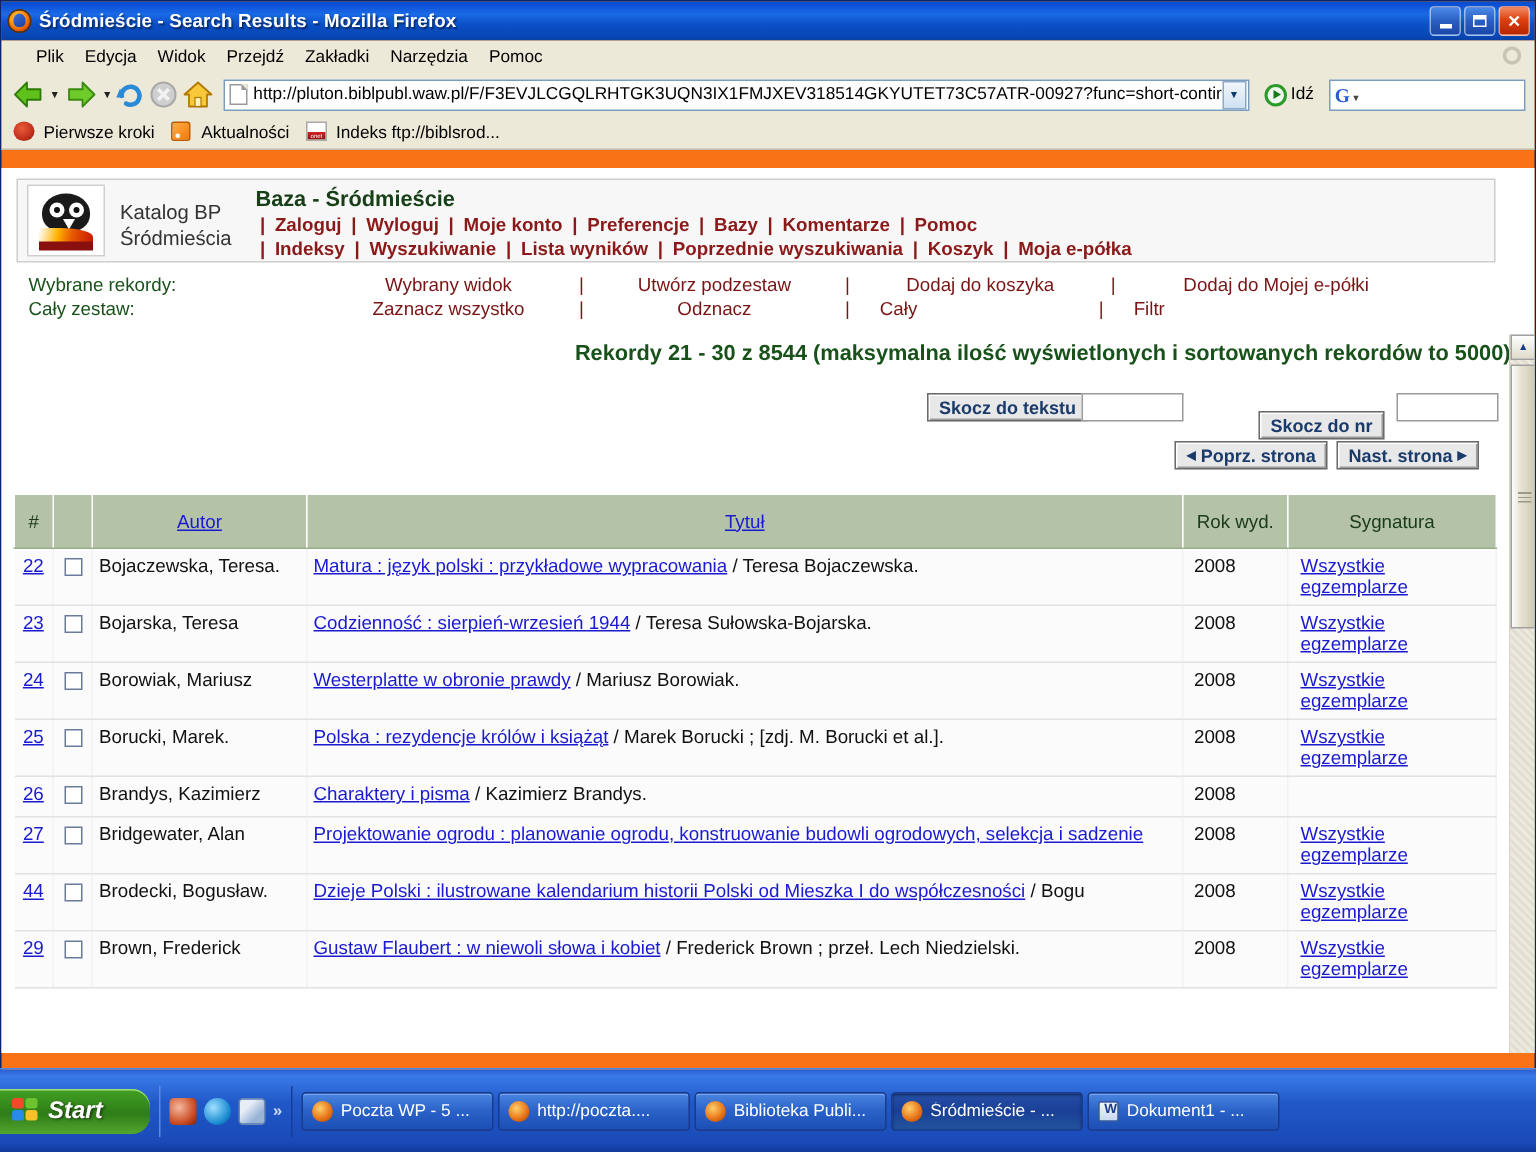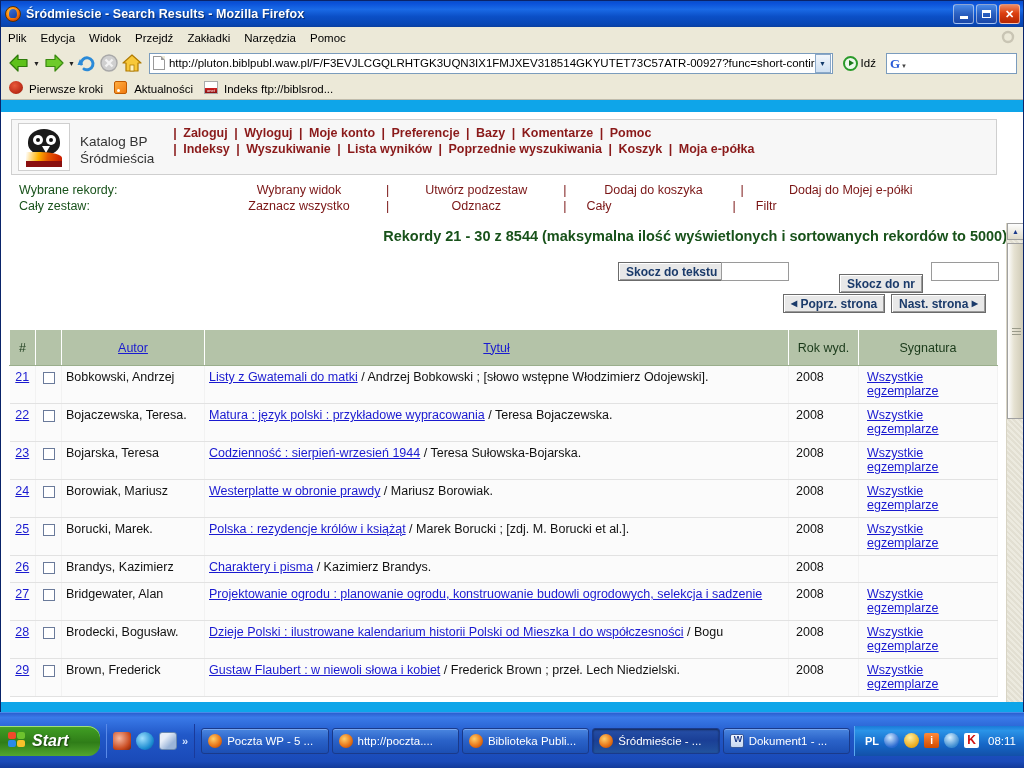--- a/index.html
+++ b/index.html
@@ -8,21 +8,21 @@
     width: 1024px; height: 768px;
     overflow: hidden;
     font-family: "Liberation Sans", sans-serif;
     background: #d4d0c8;
   }
 
   
   #window {
     position: absolute; left: 0; top: 0;
     width: 1024px; height: 742px;
-    background: #0ea5e9;
+    background: #f97316;
     border: 1px solid #0a246a;
   }
   #titlebar {
     height: 26px;
     background: linear-gradient(to bottom,#0a50c8 0%,#0a50d8 8%,#1a6ae6 32%,#0b4fc6 60%,#0846b4 90%,#0a3f9e 100%);
     display: flex; align-items: center;
     padding: 0 2px 0 4px;
     position: relative;
   }
   #titlebar .tb-icon {
@@ -52,21 +52,21 @@
     cursor: default;
   }
   .wbtn.close { background: linear-gradient(to bottom,#f08a60,#dd4010 45%,#b52500); }
   .wbtn .glyph { display:block; line-height: 1; }
   .wbtn.min .glyph { width: 8px; height: 3px; background: #fff; margin-top: 6px; }
   .wbtn.max .glyph { width: 9px; height: 8px; border: 1.5px solid #fff; border-top-width: 3px; }
 
   
   #menubar {
     height: 21px; background: #ece9d8;
-    display: flex; align-items: center; padding-left: 0;
+    display: flex; align-items: center; padding-left: 16px;
     position: relative;
   }
   #menubar .mi {
     font-size: 11.5px; color: #000; padding: 2px 7px; cursor: default;
   }
   #menu-gear {
     position: absolute; right: 8px; top: 3px;
     width: 14px; height: 14px;
   }
 
@@ -534,20 +534,21 @@
             <div class="beak"></div>
             <div class="flame"></div>
             <div class="base"></div>
           </div>
         </div>
         <div id="catalogname">
           <div>Katalog BP</div>
           <div>Śródmieścia</div>
         </div>
         <div id="menublock">
+          <div id="dbtitle">Baza - Śródmieście</div>
           <div class="navline">
             <span class="sep">|</span>
             <a>Zaloguj</a>
             <span class="sep">|</span>
             <a>Wyloguj</a>
             <span class="sep">|</span>
             <a>Moje konto</a>
             <span class="sep">|</span>
             <a>Preferencje</a>
             <span class="sep">|</span>
@@ -632,28 +633,20 @@
           <tr>
             <th>#</th>
             <th></th>
             <th><a>Autor</a></th>
             <th><a>Tytuł</a></th>
             <th>Rok wyd.</th>
             <th>Sygnatura</th>
           </tr>
         </thead>
         <tbody id="results-body">
-            <tr>
-              <td class="num"><a>21</a></td>
-              <td class="cb"><span class="chk"></span></td>
-              <td class="author">Bobkowski, Andrzej</td>
-              <td class="title"><a>Listy z Gwatemali do matki</a><span> / Andrzej Bobkowski ; [słowo wstępne Włodzimierz Odojewski].</span></td>
-              <td class="year">2008</td>
-              <td class="sig"><a>Wszystkie egzemplarze</a></td>
-            </tr>
             <tr>
               <td class="num"><a>22</a></td>
               <td class="cb"><span class="chk"></span></td>
               <td class="author">Bojaczewska, Teresa.</td>
               <td class="title"><a>Matura : język polski : przykładowe wypracowania</a><span> / Teresa Bojaczewska.</span></td>
               <td class="year">2008</td>
               <td class="sig"><a>Wszystkie egzemplarze</a></td>
             </tr>
             <tr>
               <td class="num"><a>23</a></td>
@@ -689,21 +682,21 @@
             </tr>
             <tr>
               <td class="num"><a>27</a></td>
               <td class="cb"><span class="chk"></span></td>
               <td class="author">Bridgewater, Alan</td>
               <td class="title"><a>Projektowanie ogrodu : planowanie ogrodu, konstruowanie budowli ogrodowych, selekcja i sadzenie</a></td>
               <td class="year">2008</td>
               <td class="sig"><a>Wszystkie egzemplarze</a></td>
             </tr>
             <tr>
-              <td class="num"><a>28</a></td>
+              <td class="num"><a>44</a></td>
               <td class="cb"><span class="chk"></span></td>
               <td class="author">Brodecki, Bogusław.</td>
               <td class="title"><a>Dzieje Polski : ilustrowane kalendarium historii Polski od Mieszka I do współczesności</a><span> / Bogu</span></td>
               <td class="year">2008</td>
               <td class="sig"><a>Wszystkie egzemplarze</a></td>
             </tr>
             <tr>
               <td class="num"><a>29</a></td>
               <td class="cb"><span class="chk"></span></td>
               <td class="author">Brown, Frederick</td>
@@ -762,22 +755,13 @@
       </div>
       <div class="task active">
         <span class="ti"></span>
         <span class="tl">Śródmieście - ...</span>
       </div>
       <div class="task">
         <span class="ti word"></span>
         <span class="tl">Dokument1 - ...</span>
       </div>
     </div>
-  <div id="tray">
-    <span class="lang">PL</span>
-    <span class="trayico ti-shield"></span>
-    <span class="trayico ti-warn"></span>
-    <span class="trayico ti-info">i</span>
-    <span class="trayico ti-net"></span>
-    <span class="trayico ti-k">K</span>
-    <span id="clock">08:11</span>
-  </div>
 </div>
 
 </body></html>

